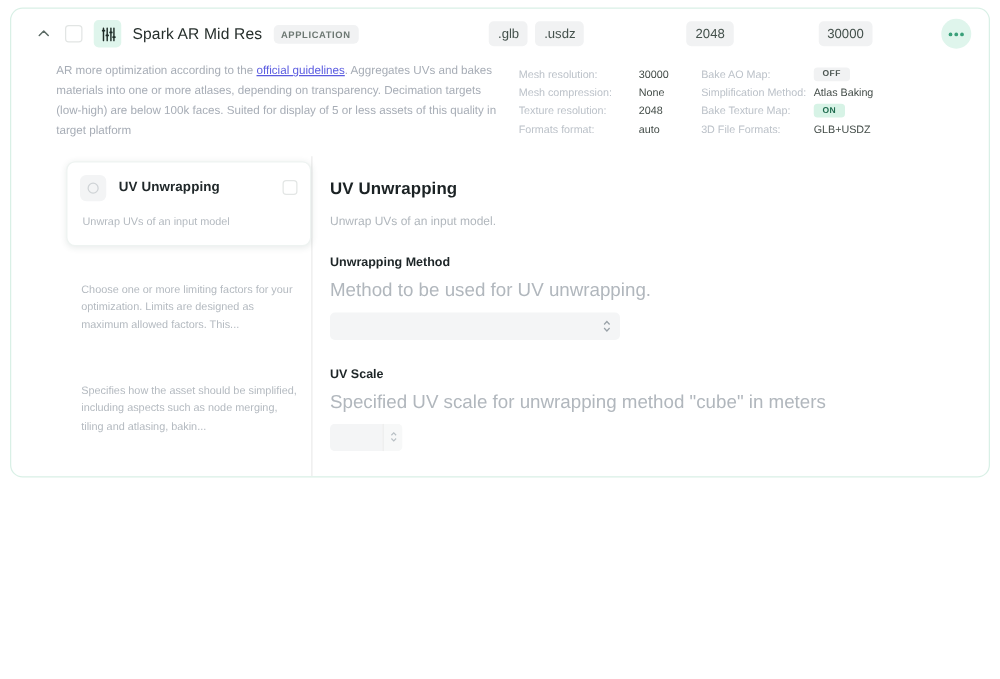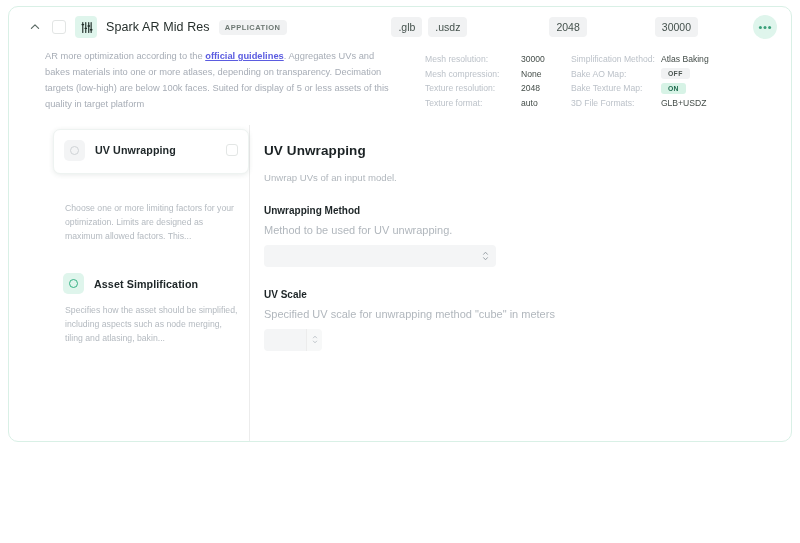--- a/index.html
+++ b/index.html
@@ -10,21 +10,21 @@
     overflow: hidden;
   }
   .page {
     position: relative;
     width: 800px; height: 543px;
     background: #ffffff;
     padding: 6px 8px 6px 8px;
   }
   .panel {
     position: relative;
-    width: 784px; height: 436px;
+    width: 784px; height: 376px;
     background: #ffffff;
     border: 1px solid #d9f0e6;
     border-radius: 10px;
     overflow: hidden;
   }
 
   
   .hdr {
     position: relative;
     height: 40px;
@@ -103,25 +103,25 @@
     padding: 2px 14px 10px 36px;
   }
   .desc {
     width: 352px;
     font-size: 9.3px;
     line-height: 1.72;
     color: #a7adb6;
   }
   .desc a {
     color: #5b5ce0;
-    font-weight: 700;
+    font-weight: 400;
     text-decoration: underline;
   }
   .meta {
-    margin-left: 28px;
+    margin-left: 18px;
     padding-top: 3px;
   }
   .meta.second { margin-left: 26px; }
   .mrow {
     display: flex;
     align-items: center;
     height: 14.5px;
     font-size: 8.6px;
   }
   .mkey { color: #bcc2c9; width: 96px; flex: 0 0 auto; }
@@ -216,21 +216,21 @@
     color: #b1b7bd;
   }
   .f-label {
     margin-top: 22px;
     font-size: 10px;
     color: #1d2527;
     font-weight: 700;
   }
   .f-help {
     margin-top: 8px;
-    font-size: 11px;
+    font-size: 15px;
     color: #b1b7bd;
   }
   .sel {
     margin-top: 9px;
     width: 232px; height: 22px;
     background: #f4f5f6;
     border-radius: 4px;
     display: flex; align-items: center;
     padding: 0 7px;
     font-size: 9px;
@@ -313,32 +313,32 @@
           </div>
           <div class="mrow">
             <div class="mkey">Mesh compression:</div>
             <div class="mval">None</div>
           </div>
           <div class="mrow">
             <div class="mkey">Texture resolution:</div>
             <div class="mval">2048</div>
           </div>
           <div class="mrow">
-            <div class="mkey">Texture format:</div>
+            <div class="mkey">Formats format:</div>
             <div class="mval">auto</div>
           </div>
         </div>
     <div class="meta second" id="meta-right">
           <div class="mrow">
+            <div class="mkey">Bake AO Map:</div>
+            <div class="badge off">OFF</div>
+          </div>
+          <div class="mrow">
             <div class="mkey">Simplification Method:</div>
             <div class="mval">Atlas Baking</div>
-          </div>
-          <div class="mrow">
-            <div class="mkey">Bake AO Map:</div>
-            <div class="badge off">OFF</div>
           </div>
           <div class="mrow">
             <div class="mkey">Bake Texture Map:</div>
             <div class="badge on">ON</div>
           </div>
           <div class="mrow">
             <div class="mkey">3D File Formats:</div>
             <div class="mval">GLB+USDZ</div>
           </div>
         </div>
@@ -348,35 +348,30 @@
     <div class="side" id="sidebar">
           <div class="item selected">
             <div class="item-inner">
               <div class="item-head">
                 <div class="dot-box off">
                   <div class="dot"></div>
                 </div>
                 <div class="item-name">UV Unwrapping</div>
                 <div class="item-chk"></div>
               </div>
+              <div class="item-desc">Unwrap UVs of an input model</div>
             </div>
           </div>
           <div class="item">
             <div class="item-inner">
               <div class="item-desc">Choose one or more limiting factors for your optimization. Limits are designed as maximum allowed factors. This...</div>
             </div>
           </div>
           <div class="item">
             <div class="item-inner">
-              <div class="item-head">
-                <div class="dot-box on">
-                  <div class="dot"></div>
-                </div>
-                <div class="item-name">Asset Simplification</div>
-              </div>
               <div class="item-desc">Specifies how the asset should be simplified, including aspects such as node merging, tiling and atlasing, bakin...</div>
             </div>
           </div>
         </div>
     <div class="vline"></div>
 
     <div class="main">
       <div class="m-title">UV Unwrapping</div>
       <div class="m-sub">Unwrap UVs of an input model.</div>
 

